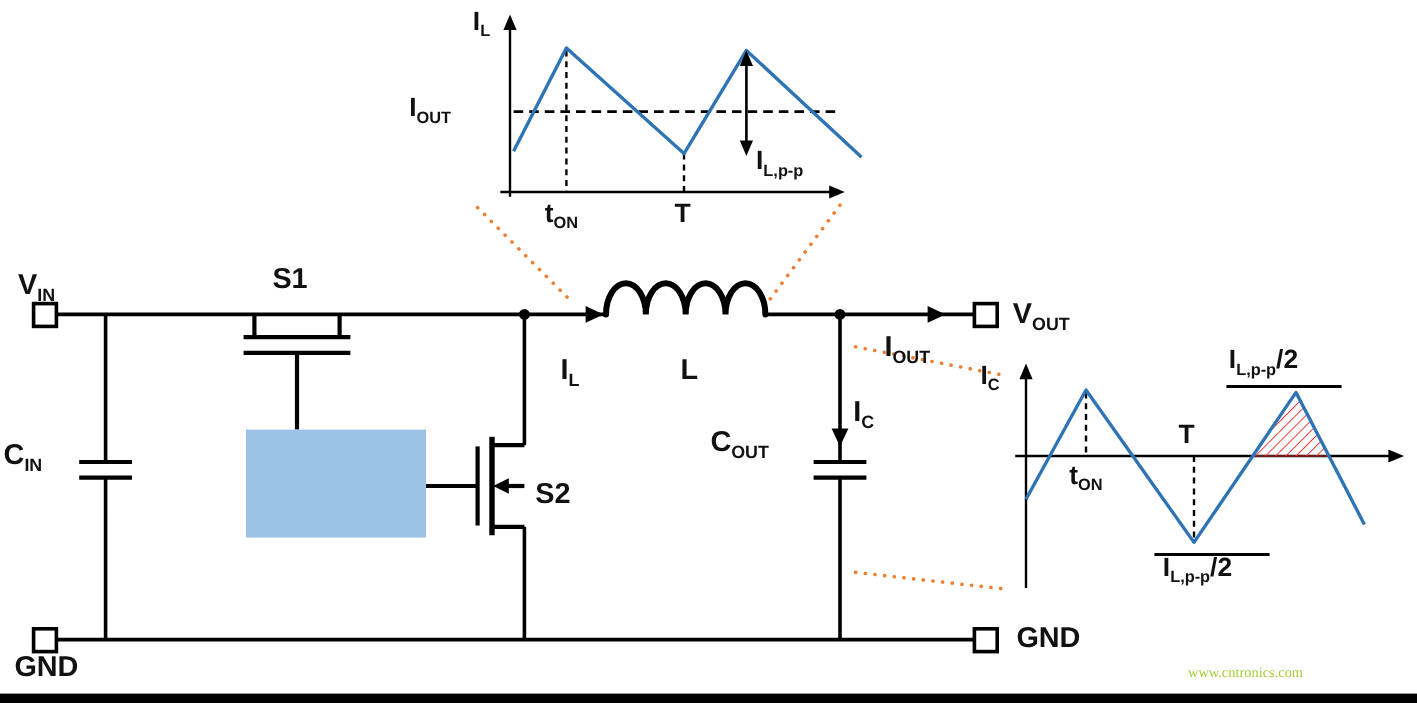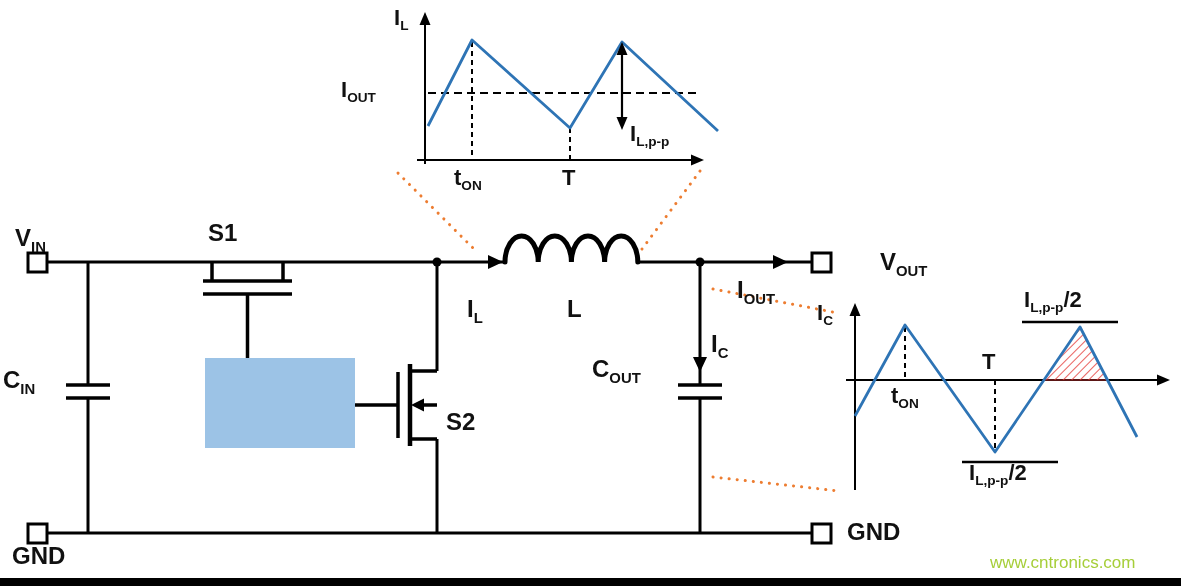--- a/index.html
+++ b/index.html
@@ -5,21 +5,21 @@
   html,body{margin:0;padding:0;background:#fff;}
   .stage{position:relative;width:1181px;height:586px;background:#fff;overflow:hidden;
          font-family:"Liberation Sans",sans-serif;color:#111;}
   svg.layer{position:absolute;left:0;top:0;}
   .lbl{position:absolute;font-size:24px;line-height:1.1;white-space:nowrap;color:#111;font-weight:bold;}
   .lbl.sm{font-size:22px;}
   .lbl sub{font-size:0.62em;line-height:0;}
   .control-box{position:absolute;left:205px;top:358px;width:150px;height:90px;
                display:flex;align-items:center;justify-content:center;}
   .control-box .txt{color:#ffffff;font-size:16px;letter-spacing:.3px;}
-  .watermark{position:absolute;left:990px;top:553px;font-size:17px;color:#A6CE39;}
+  .watermark{position:absolute;left:990px;top:553px;font-size:12px;color:#A6CE39;font-family:Liberation Serif, serif;}
   .botbar{position:absolute;left:0;top:578px;width:1181px;height:8px;background:#000;}
 </style>
 </head>
 <body>
 
 <div class="stage">
 
   <svg class="layer" width="1181" height="586" viewBox="0 0 1181 586">
     <defs>
       <pattern id="redHatch" patternUnits="userSpaceOnUse" width="6" height="6" patternTransform="rotate(45)">
@@ -127,28 +127,28 @@
       <path d="M1022 322 H1118" stroke="#000" stroke-width="2.5" fill="none"></path>
       <path d="M962 462 H1058" stroke="#000" stroke-width="2.5" fill="none"></path>
 
       <polyline points="855,416 905,325 995,452 1080,327 1137,437" stroke="#2E74B5" stroke-width="2.8" fill="none" stroke-linejoin="round"></polyline>
     </g>
   </svg>
 
   <div class="lbl" style="left:15px;top:225px"><span>V</span><sub>IN</sub></div>
   <div class="lbl" style="left:12px;top:543px"><span>GND</span></div>
   <div class="lbl" style="left:3px;top:367px"><span>C</span><sub>IN</sub></div>
-  <div class="lbl" style="left:208px;top:220px"><span>S1</span></div>
-  <div class="lbl" style="left:446px;top:409px"><span>S2</span></div>
+  <div class="lbl" style="left:227px;top:220px"><span>S1</span></div>
+  <div class="lbl" style="left:446px;top:399px"><span>S2</span></div>
   <div class="lbl" style="left:467px;top:296px"><span>I</span><sub>L</sub></div>
   <div class="lbl" style="left:567px;top:296px"><span>L</span></div>
   <div class="lbl" style="left:592px;top:356px"><span>C</span><sub>OUT</sub></div>
   <div class="lbl" style="left:711px;top:331px"><span>I</span><sub>C</sub></div>
   <div class="lbl" style="left:737px;top:277px"><span>I</span><sub>OUT</sub></div>
-  <div class="lbl" style="left:880px;top:249px"><span>V</span><sub>OUT</sub></div>
+  <div class="lbl" style="left:844px;top:249px"><span>V</span><sub>OUT</sub></div>
   <div class="lbl" style="left:847px;top:519px"><span>GND</span></div>
 
 
   <div class="lbl sm" style="left:394px;top:6px"><span>I</span><sub>L</sub></div>
   <div class="lbl sm" style="left:341px;top:78px"><span>I</span><sub>OUT</sub></div>
   <div class="lbl sm" style="left:454px;top:166px"><span>t</span><sub>ON</sub></div>
   <div class="lbl sm" style="left:562px;top:166px"><span>T</span></div>
   <div class="lbl sm" style="left:630px;top:122px"><span>I</span><sub>L,p-p</sub></div>
 
   <div class="lbl sm" style="left:817px;top:301px"><span>I</span><sub>C</sub></div>

